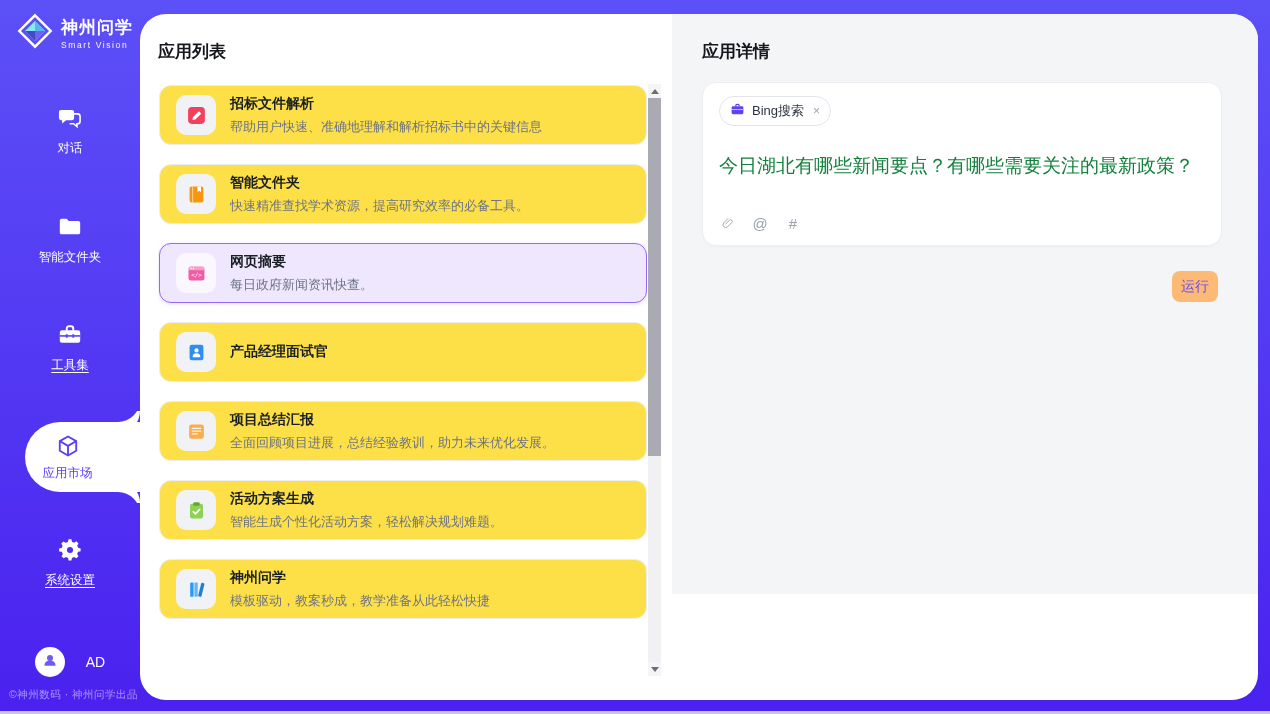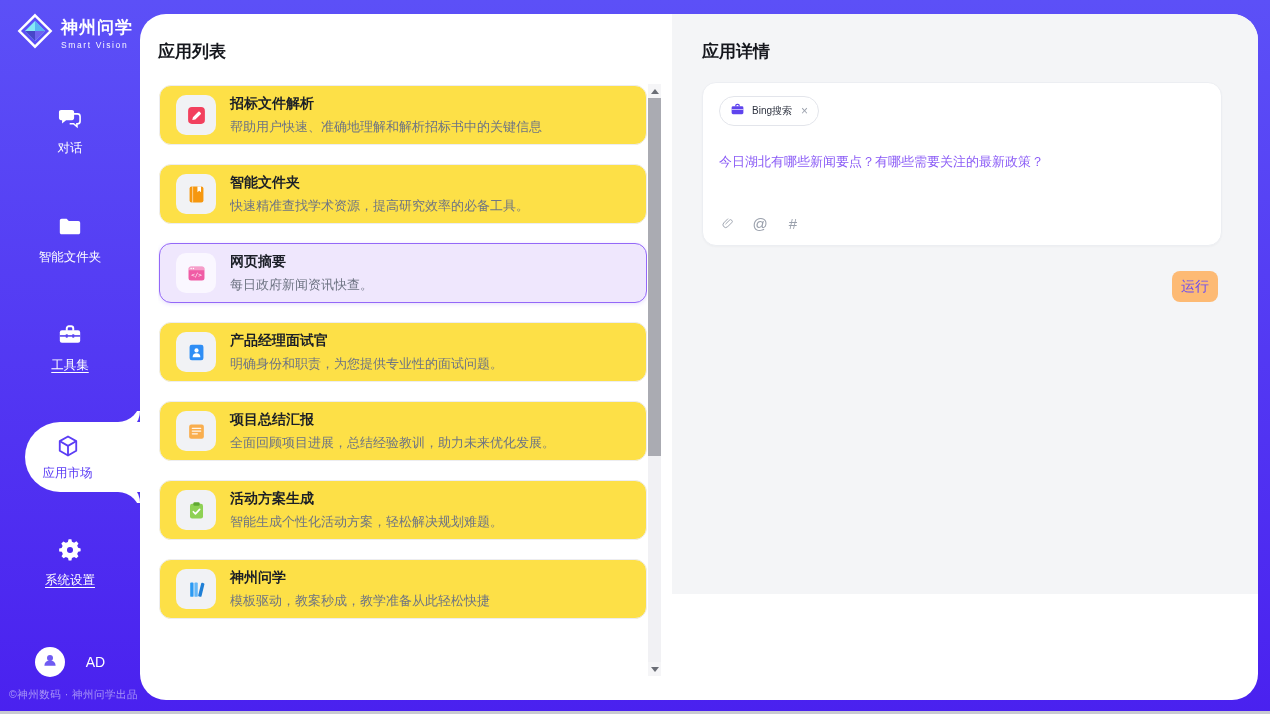--- a/index.html
+++ b/index.html
@@ -60,23 +60,23 @@
   .scroll-thumb { position:absolute; left:0; top:14px; width:13px; height:358px; background:#aaabb2; cursor:pointer; }
 
   
   .right-panel { position:absolute; left:532px; top:0; width:586px; height:580px; background:#F4F5F7; }
   .detail-title { left:30px; }
   .detail-card { position:absolute; left:30px; top:68px; width:520px; height:164px; background:#fff;
                  border:1px solid #eceef2; border-radius:14px; box-shadow:0 1px 2px rgba(20,20,40,.03); }
   .chip { position:absolute; left:16px; top:13px; display:inline-flex; align-items:center; gap:7px;
           height:30px; padding:0 10px 0 10px; background:#fff; border:1px solid #e3e5eb; border-radius:16px; cursor:pointer; }
   .chip svg { width:15px; height:15px; }
-  .chip-label { font-size:10px; color:#2e3340;text-align:right; }
+  .chip-label { font-size:13px; color:#2e3340;text-align:right; }
   .chip-close { font-size:12px; color:#9ba1ad; margin-left:2px; cursor:pointer; }
-  .query-text { position:absolute; left:16px; top:69px; right:16px; font-size:13px; color:#8b5cf6; line-height:1.5; cursor:text; }
+  .query-text { position:absolute; left:16px; top:69px; right:16px; font-size:19px; color:#15803d; line-height:1.5; cursor:text; }
   .composer-icons { position:absolute; left:16px; bottom:13px; display:flex; align-items:center; gap:17px; color:#9aa0ac; }
   .composer-icons .ico { display:flex; align-items:center; justify-content:center; width:16px; height:18px; cursor:pointer; }
   .composer-icons svg { width:15px; height:15px; }
   .txt-ico { font-size:15px; color:#9aa0ac; line-height:1; }
   .run-btn { position:absolute; right:40px; top:257px; width:46px; height:31px; background:#fdba74; color:#6A4CF3;
              font-size:14px; border:none; border-radius:8px; display:flex; align-items:center; justify-content:center; cursor:pointer; }
 </style>
 </head>
 <body>
 
@@ -205,21 +205,20 @@
         <div class="card">
           <div class="card-icon">
             <svg viewBox="0 0 20 20">
               <rect x="3.4" y="2.6" width="13.2" height="14.8" rx="2.2" fill="#2F8EF5"></rect>
               <circle cx="10" cy="8" r="2" fill="#fff"></circle>
               <path d="M6.3 14.5a3.7 3.7 0 017.4 0z" fill="#fff"></path>
             </svg>
           </div>
           <div class="card-text">
             <div class="card-title">产品经理面试官</div>
-            <div class="card-desc">明确身份和职责，为您提供专业性的面试问题。</div>
           </div>
         </div>
         <div class="card">
           <div class="card-icon">
             <svg viewBox="0 0 20 20">
               <rect x="3" y="3.4" width="14" height="13.6" rx="2" fill="#F9AE4E"></rect>
               <rect x="5.4" y="6.4" width="9.2" height="1.2" rx=".6" fill="#fff" opacity=".9"></rect>
               <rect x="5.4" y="9" width="9.2" height="1.2" rx=".6" fill="#fff" opacity=".9"></rect>
               <rect x="5.4" y="11.6" width="6" height="1.2" rx=".6" fill="#fff" opacity=".9"></rect>
             </svg>

